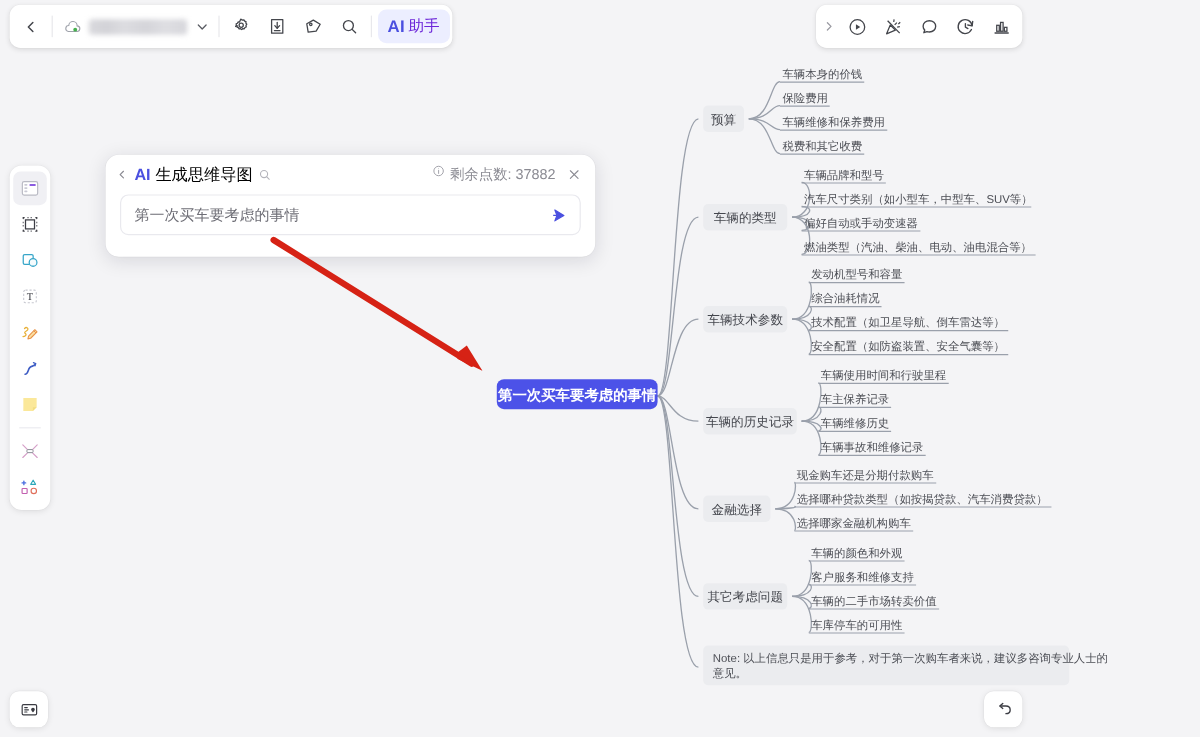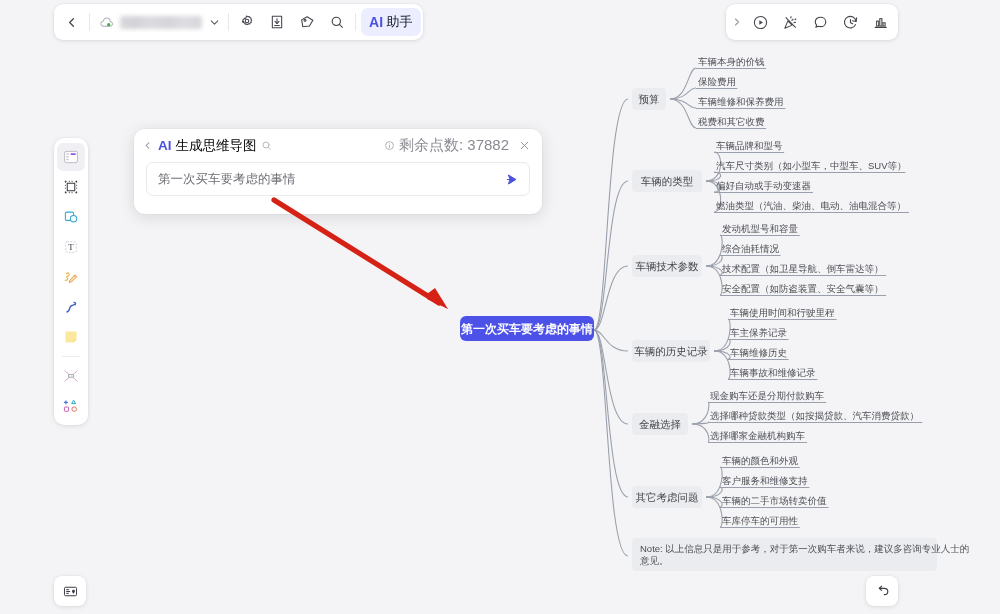--- a/index.html
+++ b/index.html
@@ -2,21 +2,21 @@
 <html><head>
 <meta charset="utf-8">
 <style>
   * { box-sizing: border-box; margin: 0; padding: 0; }
   html, body {
     width: 1000px; height: 614px;
     font-family: "Liberation Sans", "DejaVu Sans", sans-serif;
     background: #f4f4f6;
     overflow: hidden;
   }
-  #app { position: relative; width: 860px; height: 614px; background: #f4f4f6; margin-left: 46px; }
+  #app { position: relative; width: 860px; height: 614px; background: #f4f4f6; }
 
   
   .top-left-bar {
     position: absolute; left: 8px; top: 4px;
     height: 36px;
     background: #ffffff;
     border-radius: 9px;
     box-shadow: 0 1px 4px rgba(0,0,0,0.10), 0 0 0 0.5px rgba(0,0,0,0.03);
     display: flex; align-items: center;
     padding: 0 2px;
@@ -37,21 +37,21 @@
     width: 82px; height: 13px; border-radius: 3px;
     background: linear-gradient(90deg,#d9d9dd 0%,#d2d2d7 18%,#dcdce0 36%,#d4d4d9 58%,#dedee2 78%,#d6d6db 100%);
     filter: blur(2.2px);
   }
   .ai-chip {
     display: flex; align-items: center; gap: 3px;
     height: 28px; padding: 0 9px 0 8px; margin-left: 2px;
     background: #eceeff; border-radius: 7px; cursor: pointer;
   }
   .ai-chip .ai-word { font-size: 14px; font-weight: bold; color: #4b50e0; letter-spacing: .2px; }
-  .ai-chip .ai-sub  { font-size: 13px; color: #0f172a; }
+  .ai-chip .ai-sub  { font-size: 13px; color: #6d28d9; }
 
   
   .top-right-bar {
     position: absolute; right: 8px; top: 4px;
     height: 36px;
     background: #ffffff;
     border-radius: 9px;
     box-shadow: 0 1px 4px rgba(0,0,0,0.10), 0 0 0 0.5px rgba(0,0,0,0.03);
     display: flex; align-items: center; padding: 0 3px;
   }
@@ -95,21 +95,21 @@
     background: #ffffff; border-radius: 11px;
     box-shadow: 0 3px 16px rgba(20,20,40,0.12), 0 0 0 0.5px rgba(0,0,0,0.04);
     z-index: 30;
   }
   .ai-head { display: flex; align-items: center; height: 33px; padding: 0 10px 0 8px; }
   .ai-back { color:#8b8b93; font-size:14px; width:14px; cursor:pointer; line-height:1; }
   .ai-title { display:flex; align-items:center; gap:4px; margin-left:2px; }
   .ai-title .t-ai { font-size:13.5px; font-weight:bold; color:#4b50e0; }
   .ai-title .t-txt { font-size:13.5px; color:#000000; }
   .ai-head-right { margin-left:auto; display:flex; align-items:center; gap:8px; }
-  .credits { font-size:15px; color:#8a8a92; display:flex; align-items:center; gap:4px; }
+  .credits { font-size:12px; color:#8a8a92; display:flex; gap:4px; }
   .ai-close { color:#8b8b93; font-size:14px; cursor:pointer; line-height:1; padding:0 2px; }
   .ai-input-wrap {
     margin: 0 12px; height: 34px;
     border: 1px solid #e9e9ee; border-radius: 7px;
     display: flex; align-items: center; padding: 0 8px 0 11px; background:#fff;
   }
   .ai-input {
     flex: 1; border: none; outline: none; font-size: 12.5px; color: #6e6e76;
     font-family: "Liberation Sans","DejaVu Sans",sans-serif; background: transparent;
   }

